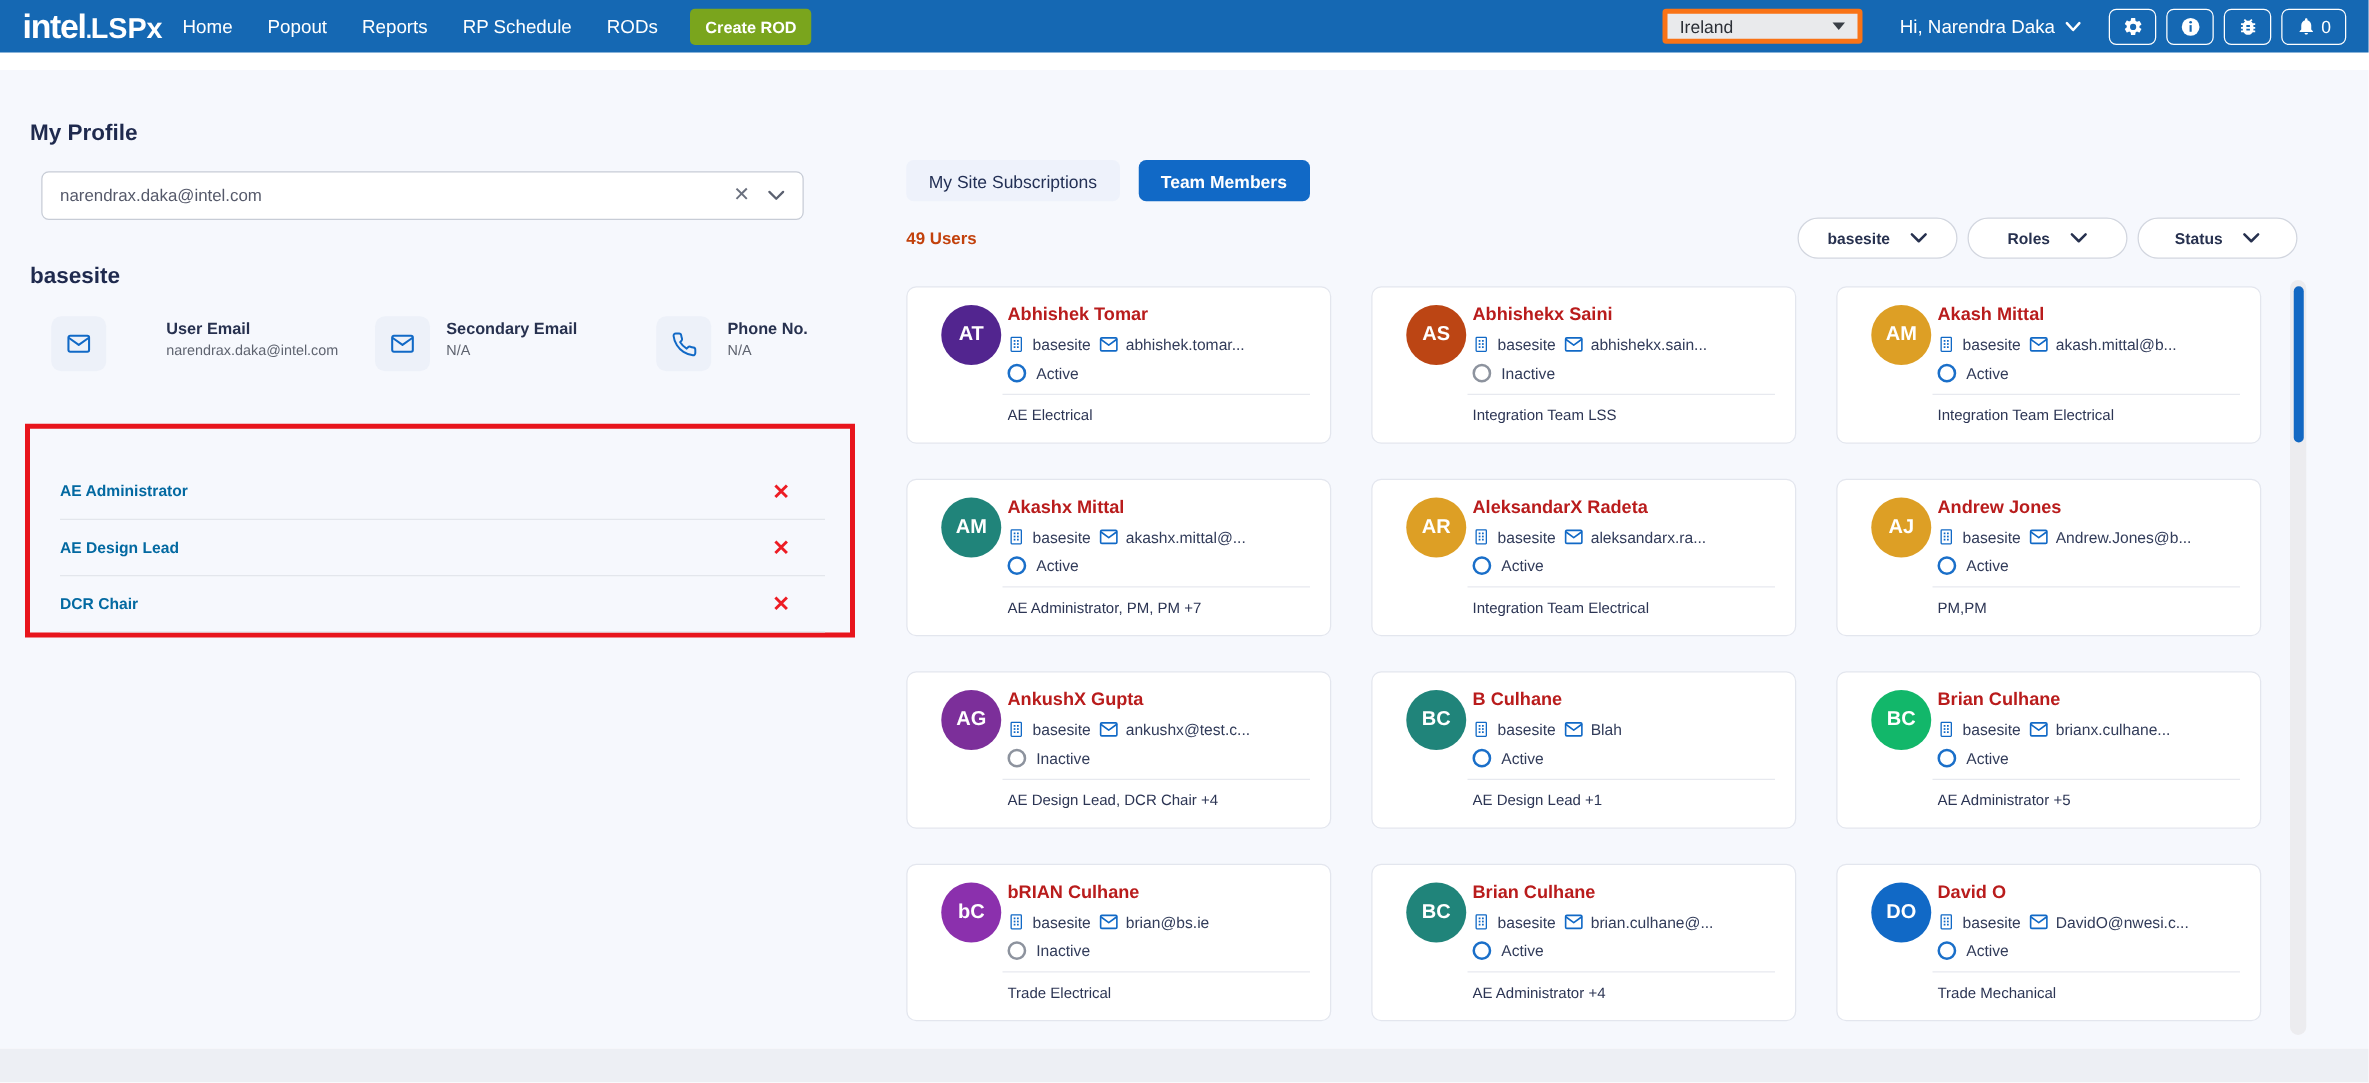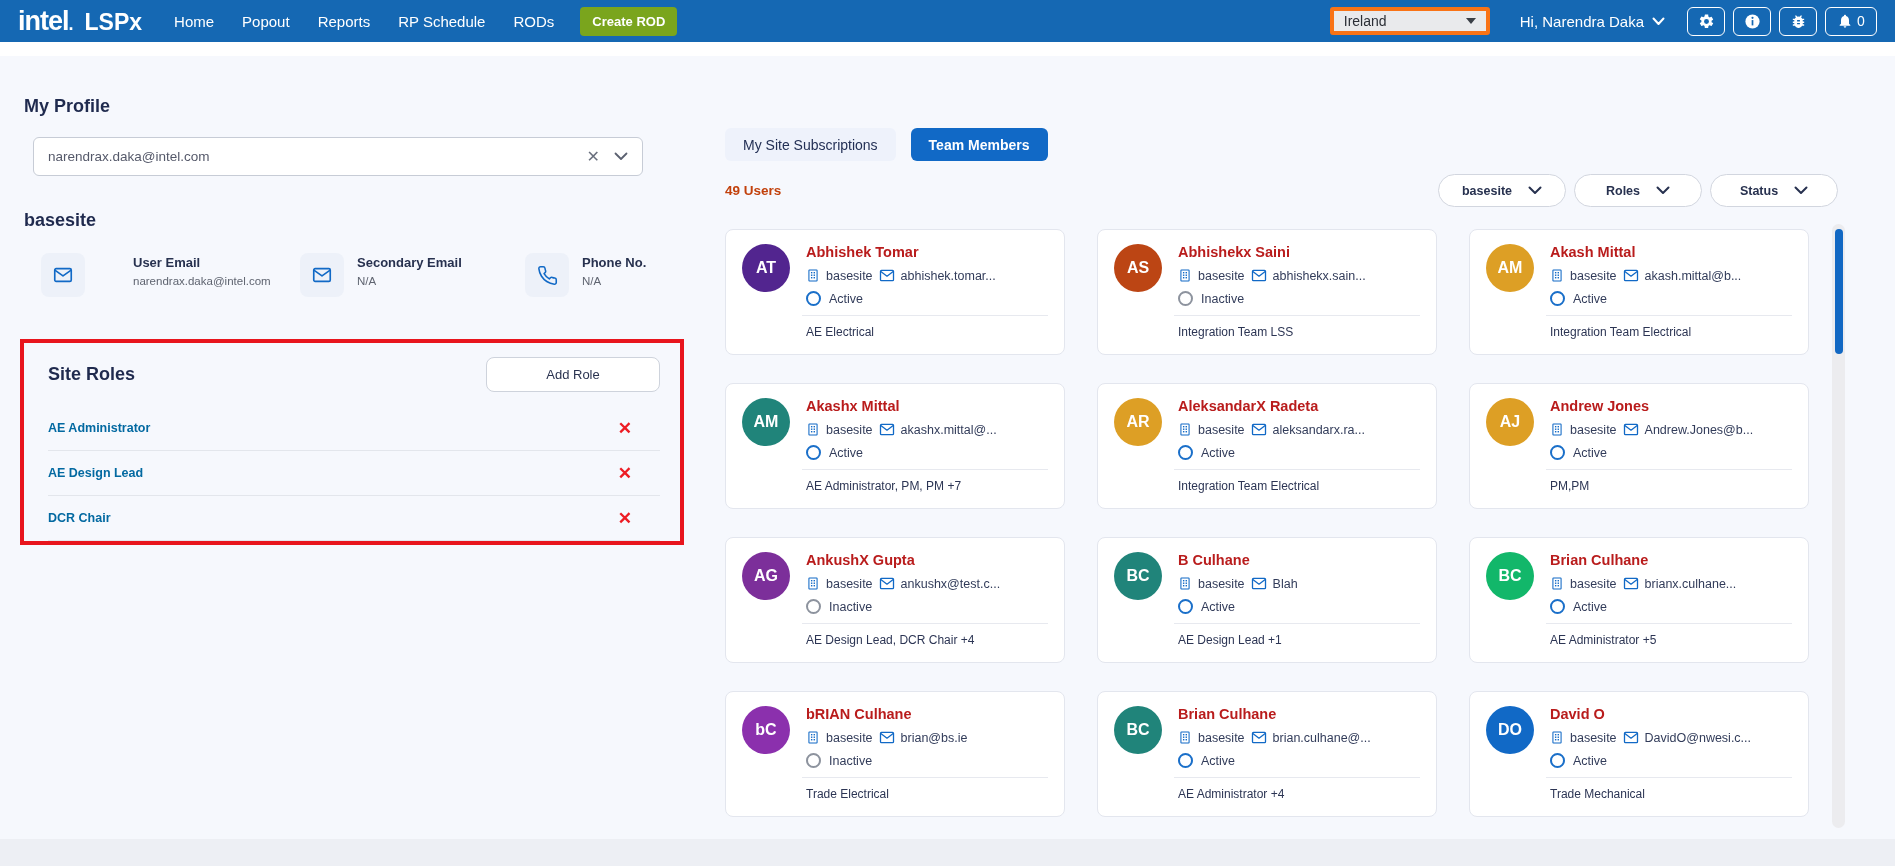--- a/index.html
+++ b/index.html
@@ -3,21 +3,21 @@
 <meta charset="utf-8">
 <style>
   * { margin:0; padding:0; box-sizing:border-box; }
   html,body { width:1895px; height:866px; overflow:hidden; background:#ffffff;
     font-family:"Liberation Sans", sans-serif; }
   .stage { position:relative; width:1895px; height:866px; }
 
   
   .topbar { position:absolute; top:0; left:0; width:100%; height:42px; background:#1568b3;
     display:flex; align-items:center; padding:0 18px; color:#fff; z-index:10; }
-  .brand { display:flex; align-items:baseline; gap:12px; margin-right:32px; }
+  .brand { display:flex; align-items:baseline; gap:0; margin-right:16px; }
   .brand .intel { font-size:27px; font-weight:700; letter-spacing:-1px; }
   .brand .intel .dot { font-size:18px; }
   .brand .lspx { font-size:23px; font-weight:700; }
   .nav { display:flex; align-items:center; gap:28px; margin-right:26px; }
   .nav a { color:#fff; text-decoration:none; font-size:15px; }
   .create-rod { background:#7aa51d; color:#fff; border:none; border-radius:4px;
     font-size:13px; font-weight:700; padding:7px 12px; cursor:pointer; font-family:inherit; }
   .top-spacer { flex:1; }
   .region-select { width:160px; height:28px; background:#e9eaec; border:4px solid #f97316;
     border-radius:3px; display:flex; align-items:center; justify-content:space-between;
@@ -83,21 +83,21 @@
   .users-count { font-size:13.5px; font-weight:700; color:#c2410c; margin-top:9px; }
   .filters { display:flex; gap:8px; }
   .filter-pill { height:33px; min-width:128px; background:#fff; border:1px solid #d2d6df;
     border-radius:17px; display:flex; align-items:center; justify-content:center; gap:16px;
     font-size:12.5px; font-weight:700; color:#27314f; cursor:pointer; padding:0 16px; }
 
   .cards { margin-top:22px; display:grid; grid-template-columns:repeat(3, 340px);
     grid-auto-rows:126px; column-gap:32px; row-gap:28px; }
   .card { background:#fff; border:1px solid #e3e6ee; border-radius:8px; position:relative;
     padding:14px 16px 0 80px; cursor:pointer; }
-  .avatar { position:absolute; left:16px; top:14px; width:48px; height:48px; border-radius:50%;
+  .avatar { position:absolute; left:27px; top:14px; width:48px; height:48px; border-radius:50%;
     display:flex; align-items:center; justify-content:center; color:#fff; font-size:16px;
     font-weight:700; }
   .card-name { font-size:14.5px; font-weight:700; color:#b91c1c; }
   .card-info { display:flex; align-items:center; gap:6px; margin-top:8px; font-size:12.5px;
     color:#323c5a; white-space:nowrap; overflow:hidden; }
   .card-info svg { flex:0 0 auto; }
   .card-status { display:flex; align-items:center; gap:8px; margin-top:8px; font-size:12.5px;
     color:#323c5a; }
   .status-circle { width:15px; height:15px; border-radius:50%; border:2px solid #1a6fc9; }
   .status-circle.inactive { border-color:#8d939e; }
@@ -229,24 +229,20 @@
           </span>
           <span>
             <div class="contact-label">Phone No.</div>
             <div class="contact-value">N/A</div>
           </span>
         </div>
 
     </div>
 
     <div class="roles-box">
-      <div class="roles-head">
-        <h2 class="panel-title">Site Roles</h2>
-        <button class="add-role">Add Role</button>
-      </div>
       <div class="role-rows">
 
           <div class="role-row">
             <span class="role-name">AE Administrator</span>
             <span class="role-remove">✕</span>
           </div>
 
           <div class="role-row">
             <span class="role-name">AE Design Lead</span>
             <span class="role-remove">✕</span>

